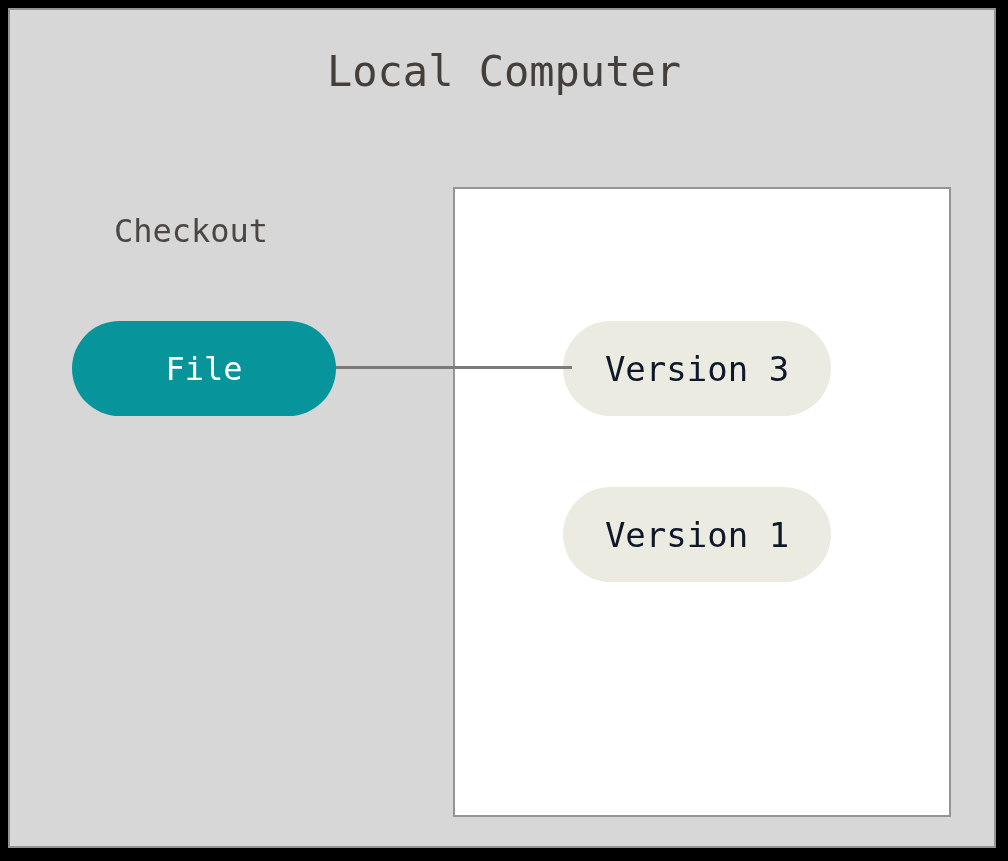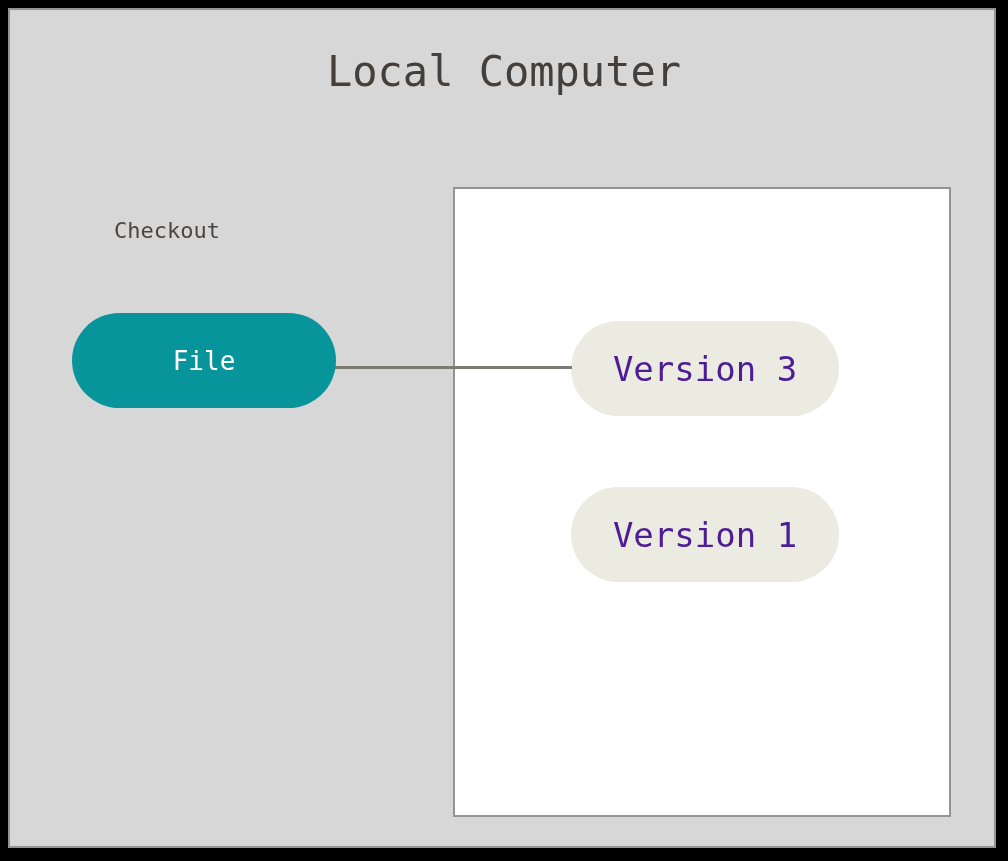--- a/index.html
+++ b/index.html
@@ -44,36 +44,36 @@
     letter-spacing: 0px;
     color: #443f3a;
     white-space: pre;
   }
 
   
   .checkout-label {
     position: absolute;
     left: 104px;
     top: 200px;
-    font-size: 22px;
+    font-size: 32px;
     line-height: 42px;
     color: #4b4641;
     white-space: pre;
   }
 
   .file-node {
     position: absolute;
     left: 62px;
-    top: 303px;
+    top: 311px;
     width: 264px;
     height: 95px;
     border-radius: 48px;
     background: #08949b;
     color: #ffffff;
-    font-size: 26px;
+    font-size: 32px;
     display: flex;
     align-items: center;
     justify-content: center;
     white-space: pre;
     z-index: 3;
   }
 
   
   .version-database-panel {
     position: absolute;
@@ -94,26 +94,26 @@
     width: 494px;
     text-align: center;
     font-size: 34px;
     line-height: 42px;
     color: #4b4641;
     white-space: pre;
   }
 
   .version-node {
     position: absolute;
-    left: 116px;
+    left: 108px;
     width: 268px;
     height: 95px;
     border-radius: 48px;
     background: #ecebe2;
-    color: #4c1d95;
+    color: #0f172a;
     font-size: 34px;
     display: flex;
     align-items: center;
     justify-content: center;
     white-space: pre;
     z-index: 3;
   }
   .version-node.v3 { top: 132px; }
   .version-node.v2 { top: 298px; }
   .version-node.v1 { top: 463px; }

